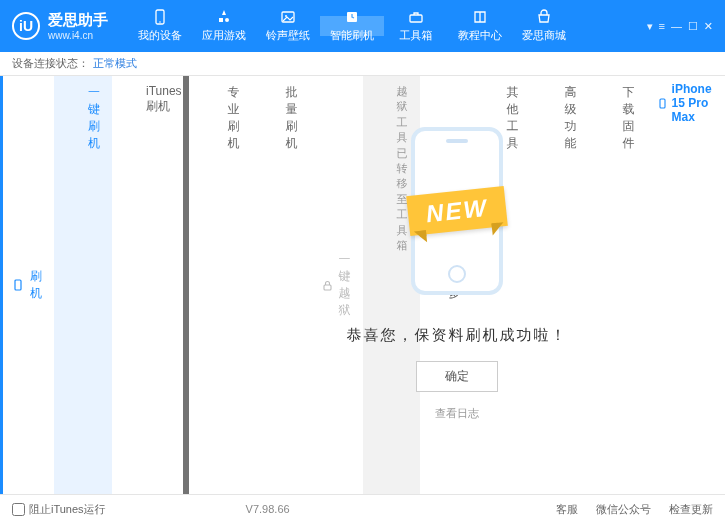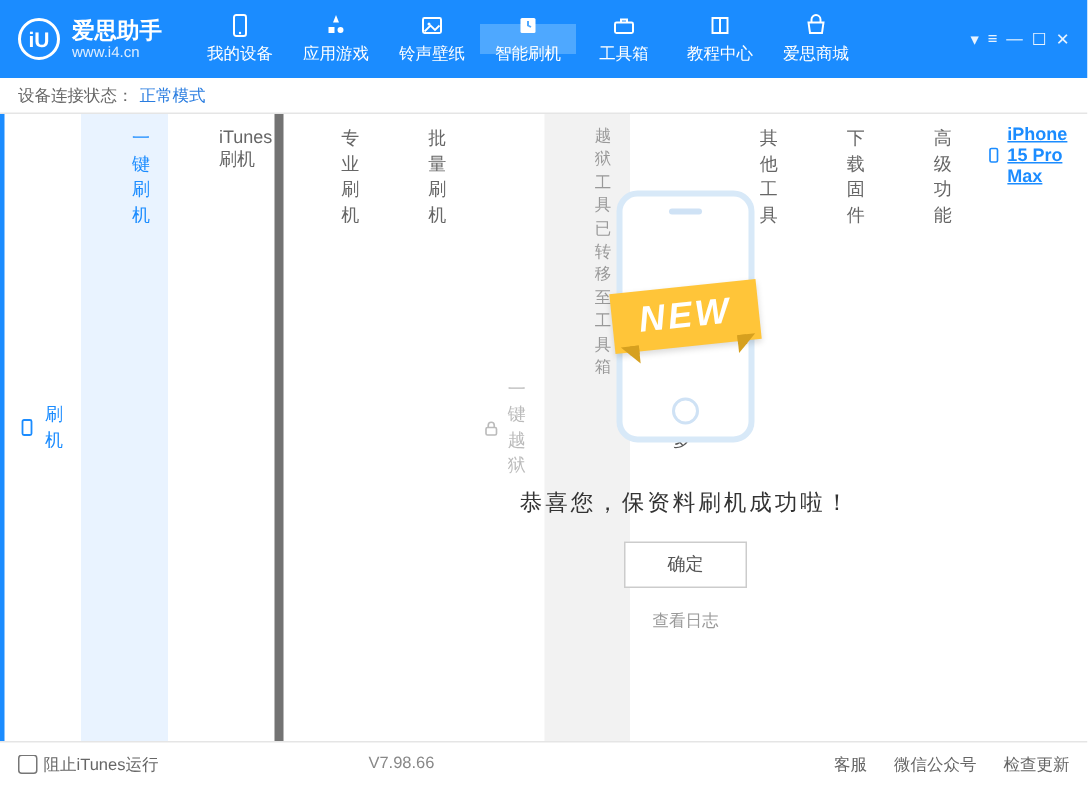--- a/index.html
+++ b/index.html
@@ -27,21 +27,21 @@
 .side-group-hdr.active-hdr { color: #1b8cff; border-left: 3px solid #1b8cff; padding-left: 9px; }
 .side-item { padding: 8px 12px 8px 34px; color: #666; cursor: pointer; }
 .side-item.selected { background: #e9f3ff; color: #1b8cff; }
 .side-note { padding: 8px 12px 8px 34px; background: #f2f2f2; color: #999; font-size: 11px; line-height: 1.4; }
 .side-lock { color: #bbb; }
 .redbox { border: 2px solid #e33; margin: 2px 6px; padding: 6px 6px; display: flex; gap: 12px; align-items: center; }
 .chk { display: flex; align-items: center; gap: 4px; color: #666; font-size: 11px; }
 .chk.disabled { color: #bbb; }
 .chk input { width: 12px; height: 12px; }
 .device-block { padding: 6px 10px; }
-.device-name { color: #1b8cff; font-size: 12px; font-weight: bold; display: flex; align-items: center; gap: 4px; text-decoration: underline; }
+.device-name { color: #1b8cff; font-size: 12px; font-weight: bold; display: flex; align-items: center; gap: 4px; }
 
 .main { flex: 1; display: flex; flex-direction: column; align-items: center; justify-content: flex-start; padding-top: 40px; position: relative; }
 .illus { width: 170px; height: 190px; position: relative; display: flex; align-items: center; justify-content: center; }
 .phone { width: 92px; height: 168px; background: #fff; border: 4px solid #d8e9f8; border-radius: 14px; position: relative; }
 .phone::before { content: ""; position: absolute; top: 8px; left: 50%; transform: translateX(-50%); width: 22px; height: 4px; background: #cfe2f5; border-radius: 2px; }
 .phone::after { content: ""; position: absolute; bottom: 8px; left: 50%; transform: translateX(-50%); width: 14px; height: 14px; border: 2px solid #cfe2f5; border-radius: 50%; }
 .ribbon { position: absolute; background: #ffc539; color: #fff; font-weight: 900; font-style: italic; font-size: 24px; padding: 6px 18px; transform: rotate(-6deg); letter-spacing: 2px; box-shadow: 0 2px 4px rgba(0,0,0,.15); }
 .ribbon::before, .ribbon::after { content: ""; position: absolute; bottom: -8px; border: 6px solid #d6a01f; }
 .ribbon::before { left: 4px; border-left-color: transparent; border-bottom-color: transparent; }
 .ribbon::after { right: 4px; border-right-color: transparent; border-bottom-color: transparent; }
@@ -188,22 +188,22 @@
 
     <div class="side-group-hdr">
       <span>
           <svg width="11" height="11" viewBox="0 0 11 11">
             <path d="M2 3h7M2 6h7M2 9h7" stroke="#888" stroke-width="1.2"></path>
           </svg>
         </span>
       <span>更多</span>
     </div>
     <div class="side-item">其他工具</div>
+    <div class="side-item">高级功能</div>
     <div class="side-item">下载固件</div>
-    <div class="side-item">高级功能</div>
 
     <div style="flex:1"></div>
 
 
     <div class="device-block">
       <div class="device-name">
         <span>
             <svg width="11" height="11" viewBox="0 0 11 11">
               <rect x="3" y="1" width="5" height="9" rx="1" fill="none" stroke="#1b8cff" stroke-width="1.1"></rect>
             </svg>

